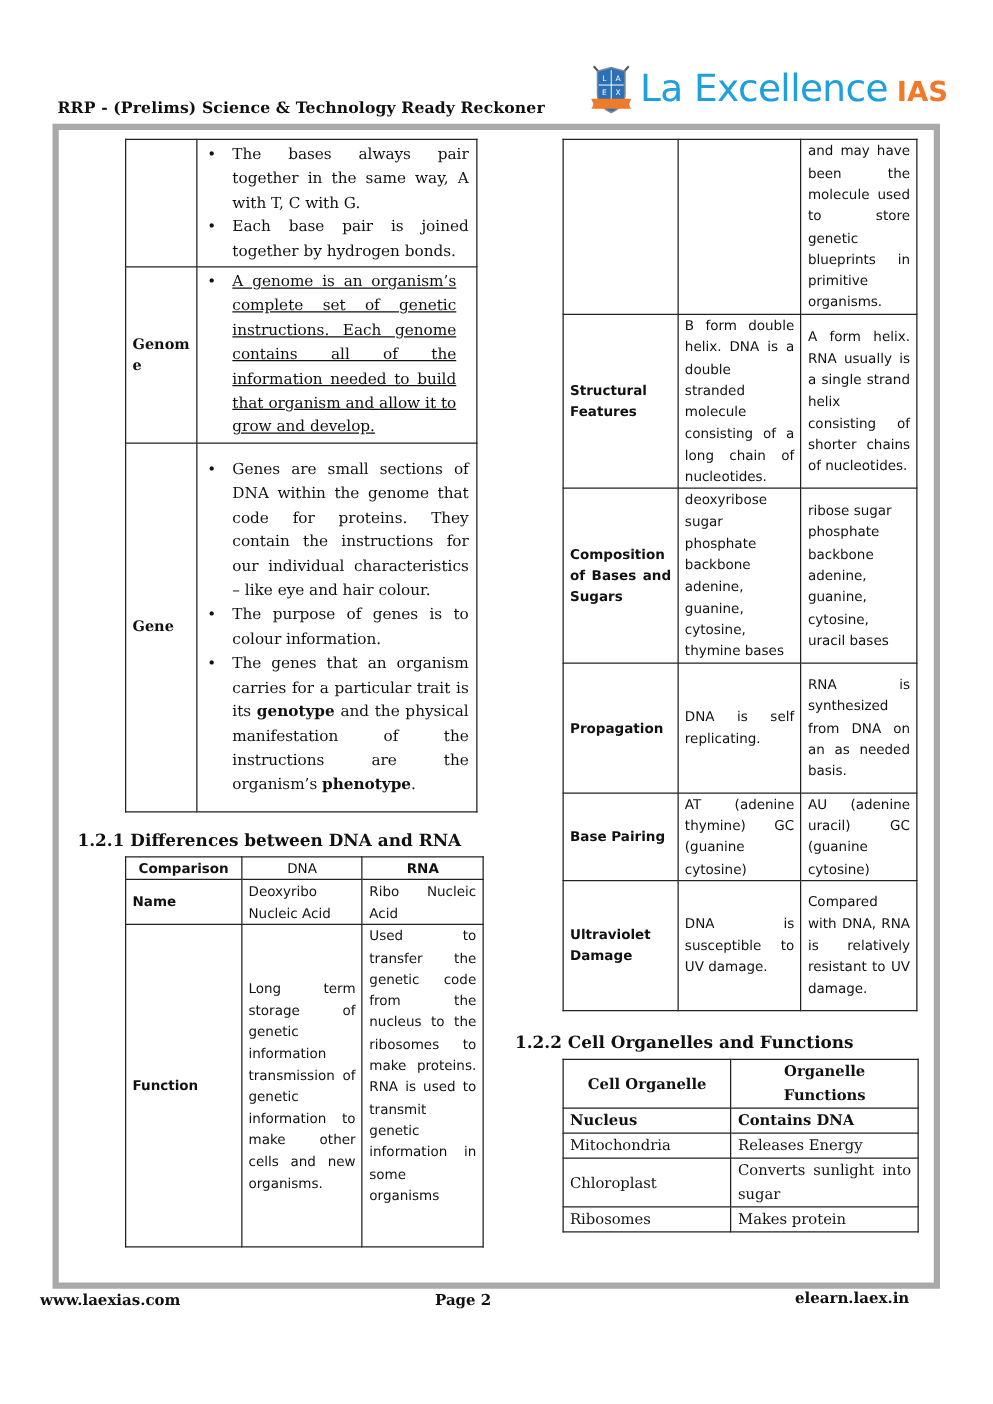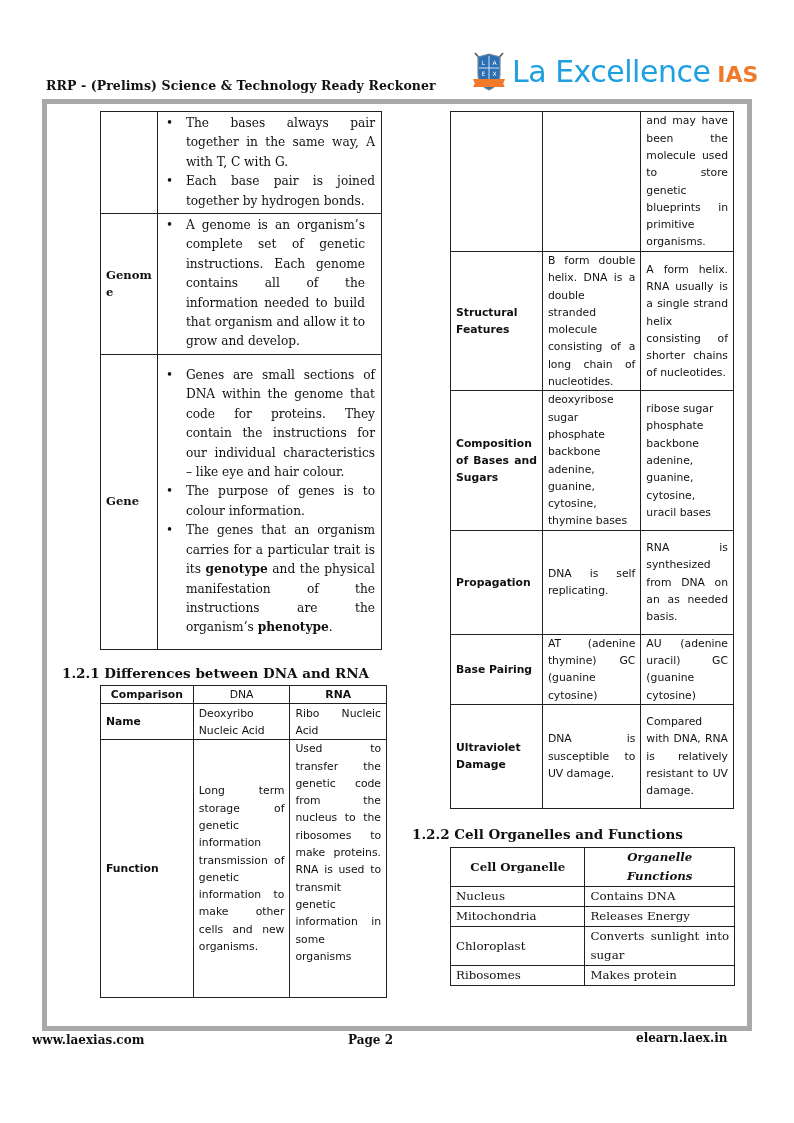--- a/index.html
+++ b/index.html
@@ -62,21 +62,21 @@
     <td></td>
     <td class="gray-l" style="padding:2px 6px 2px 4px;">
       <ul>
         <li>The bases always pair together in the same way, A with T, C with G.</li>
         <li>Each base pair is joined together by hydrogen bonds.</li>
       </ul>
     </td>
   </tr>
   <tr style="height:138px;">
     <td class="lbl" style="word-break:break-all;">Genome</td>
-    <td class="gray-l" style="padding:2px 16px 2px 4px;">
+    <td class="gray-l" style="padding:2px 16px 2px 4px;text-decoration:underline;">
       <ul>
         <li>A genome is an organism’s complete set of genetic instructions. Each genome contains all of the information needed to build that organism and allow it to grow and develop.</li>
       </ul>
     </td>
   </tr>
   <tr style="height:295px;">
     <td class="lbl">Gene</td>
     <td class="gray-l" style="padding:2px 6px 2px 4px;">
       <ul>
         <li>Genes are small sections of DNA within the genome that code for proteins. They contain the instructions for our individual characteristics – like eye and hair colour.</li>
@@ -158,23 +158,23 @@
 <div class="sec" style="left:412px; top:826px;">1.2.2 Cell Organelles and Functions</div>
 
 <table style="left:450px; top:847px; width:285px; font-size:11.8px; line-height:19px;">
   <colgroup>
       <col style="width:135px">
       <col style="width:150px">
     </colgroup>
   <tbody>
       <tr style="height:38px;">
     <th style="text-align:center;">Cell Organelle</th>
-    <th style="text-align:center; padding:0 24px;font-style:italic;">Organelle Functions</th>
+    <th style="text-align:center; padding:0 24px;">Organelle Functions</th>
   </tr>
-  <tr style="height:20px;">
+  <tr style="height:20px;font-weight:bold;">
     <td>Nucleus</td>
     <td>Contains DNA</td>
   </tr>
   <tr style="height:20px;">
     <td>Mitochondria</td>
     <td>Releases Energy</td>
   </tr>
   <tr style="height:38px;">
     <td>Chloroplast</td>
     <td class="just">Converts sunlight into sugar</td>

